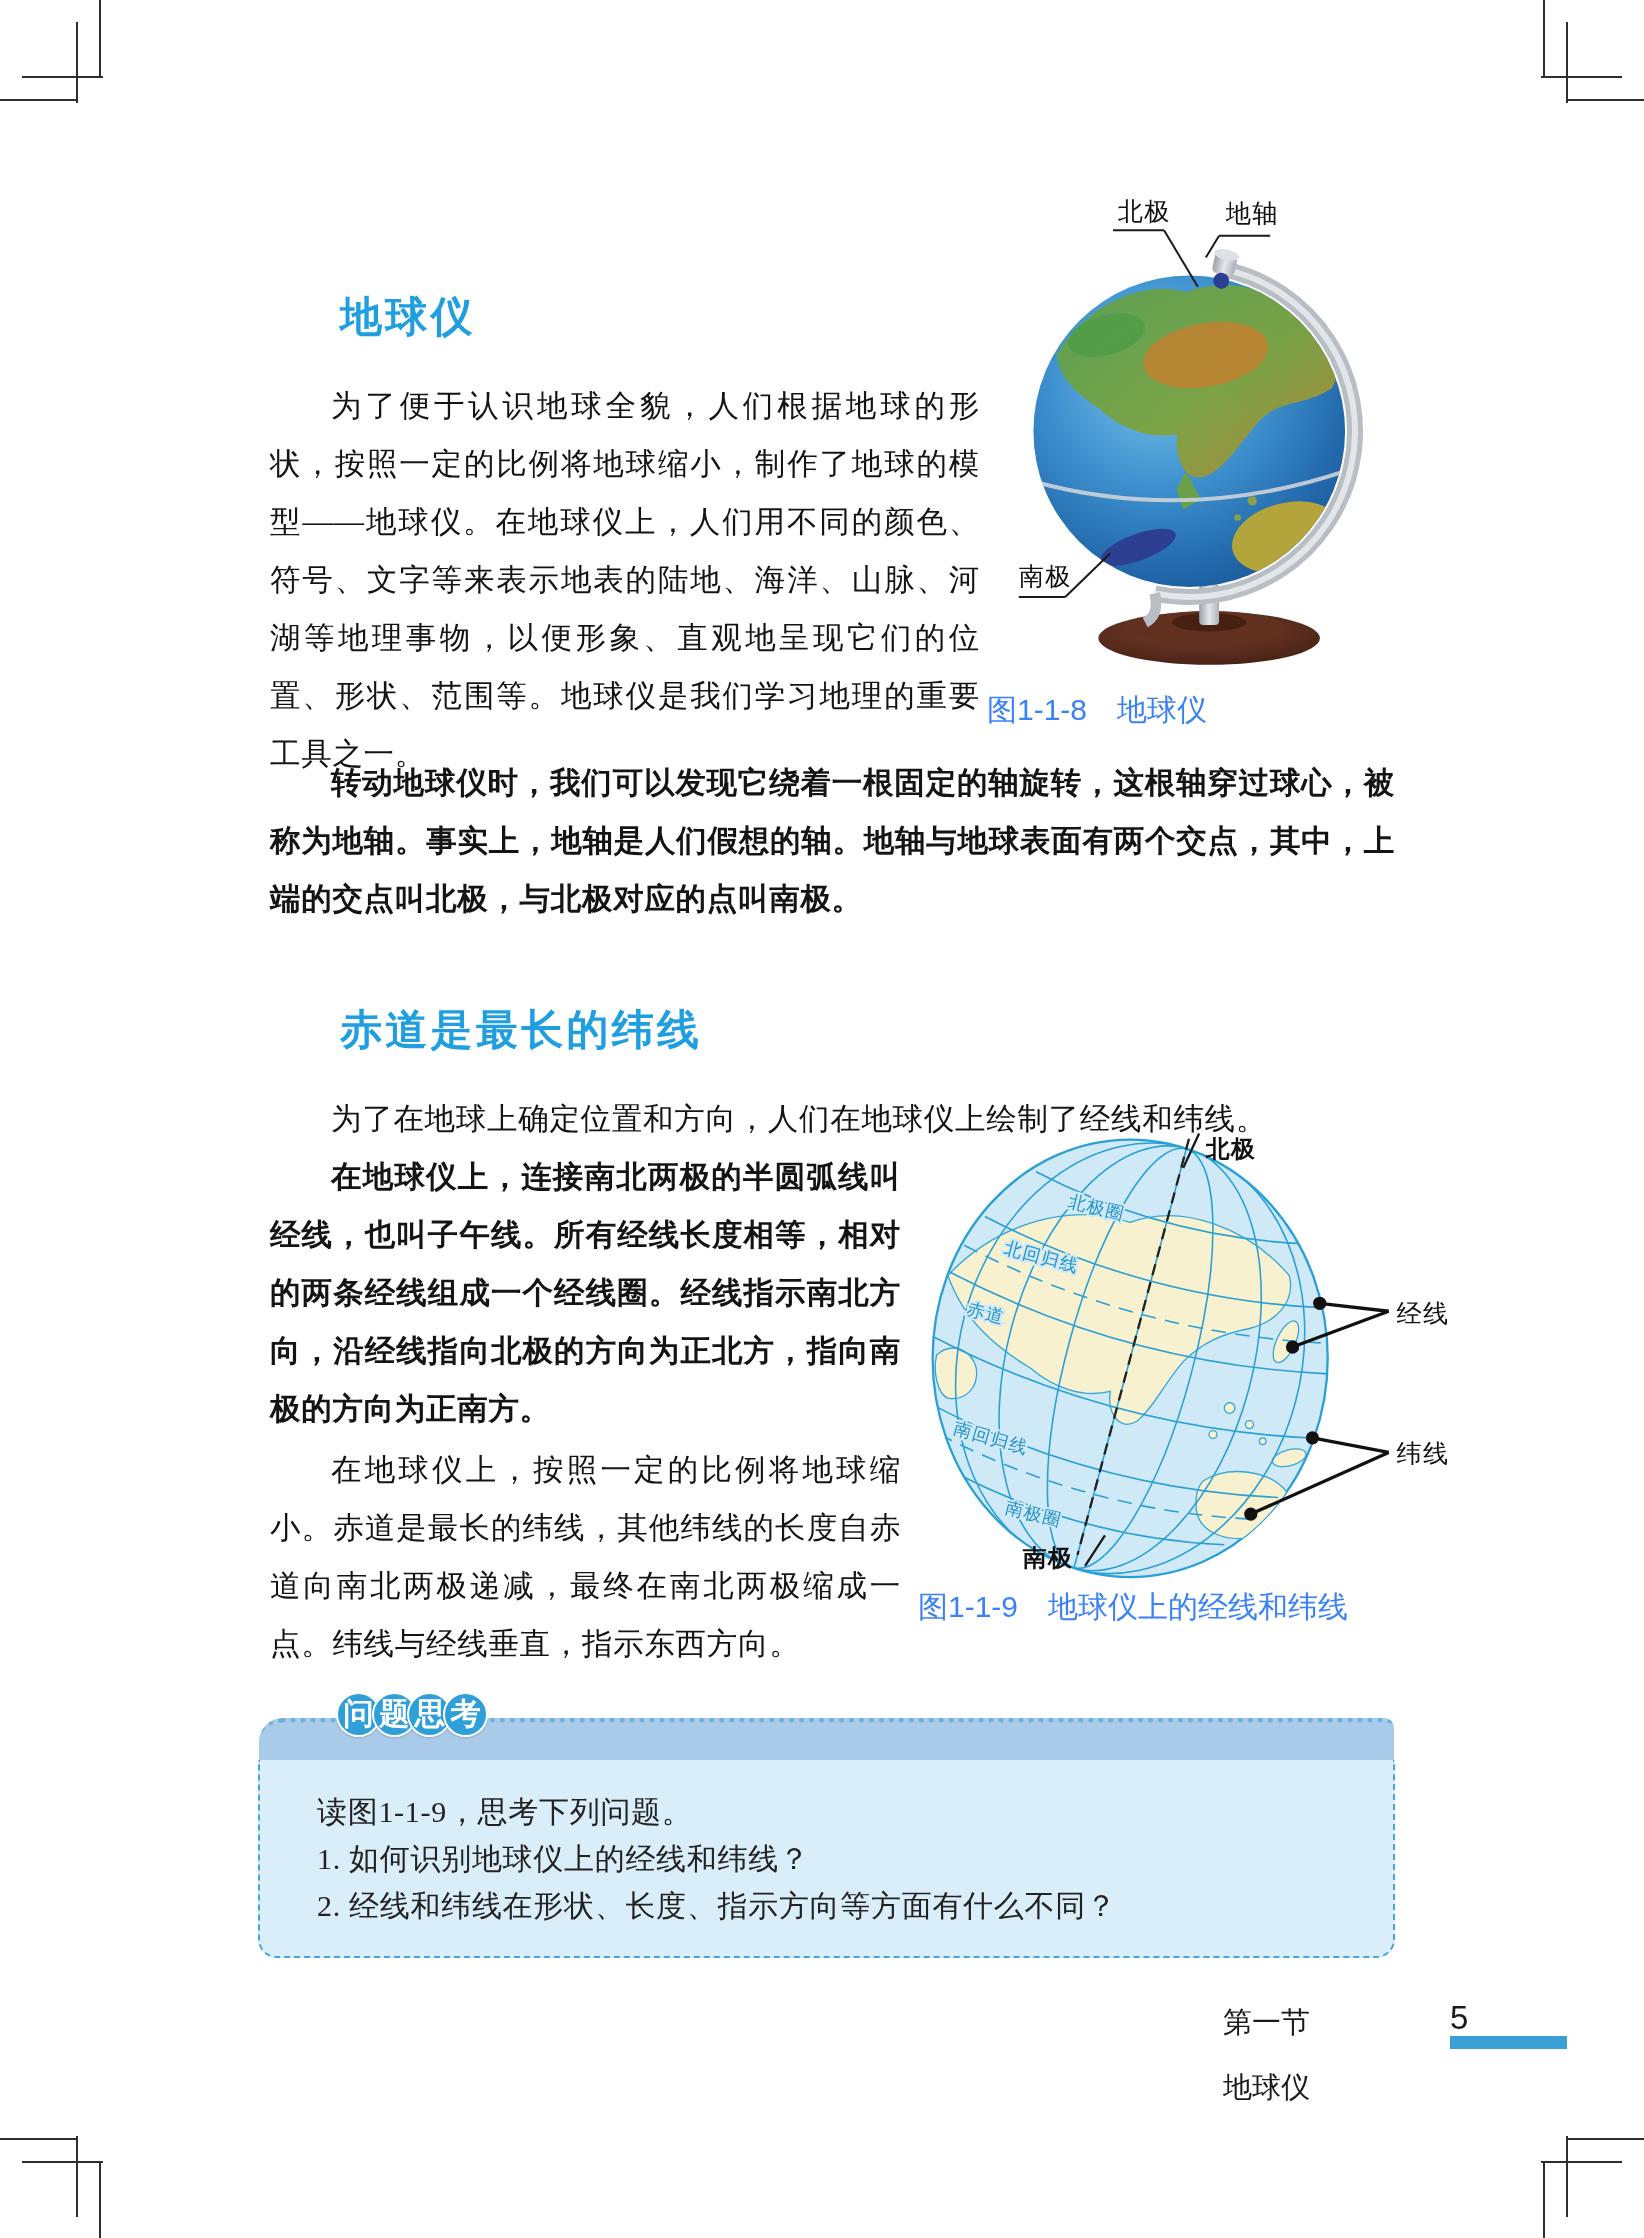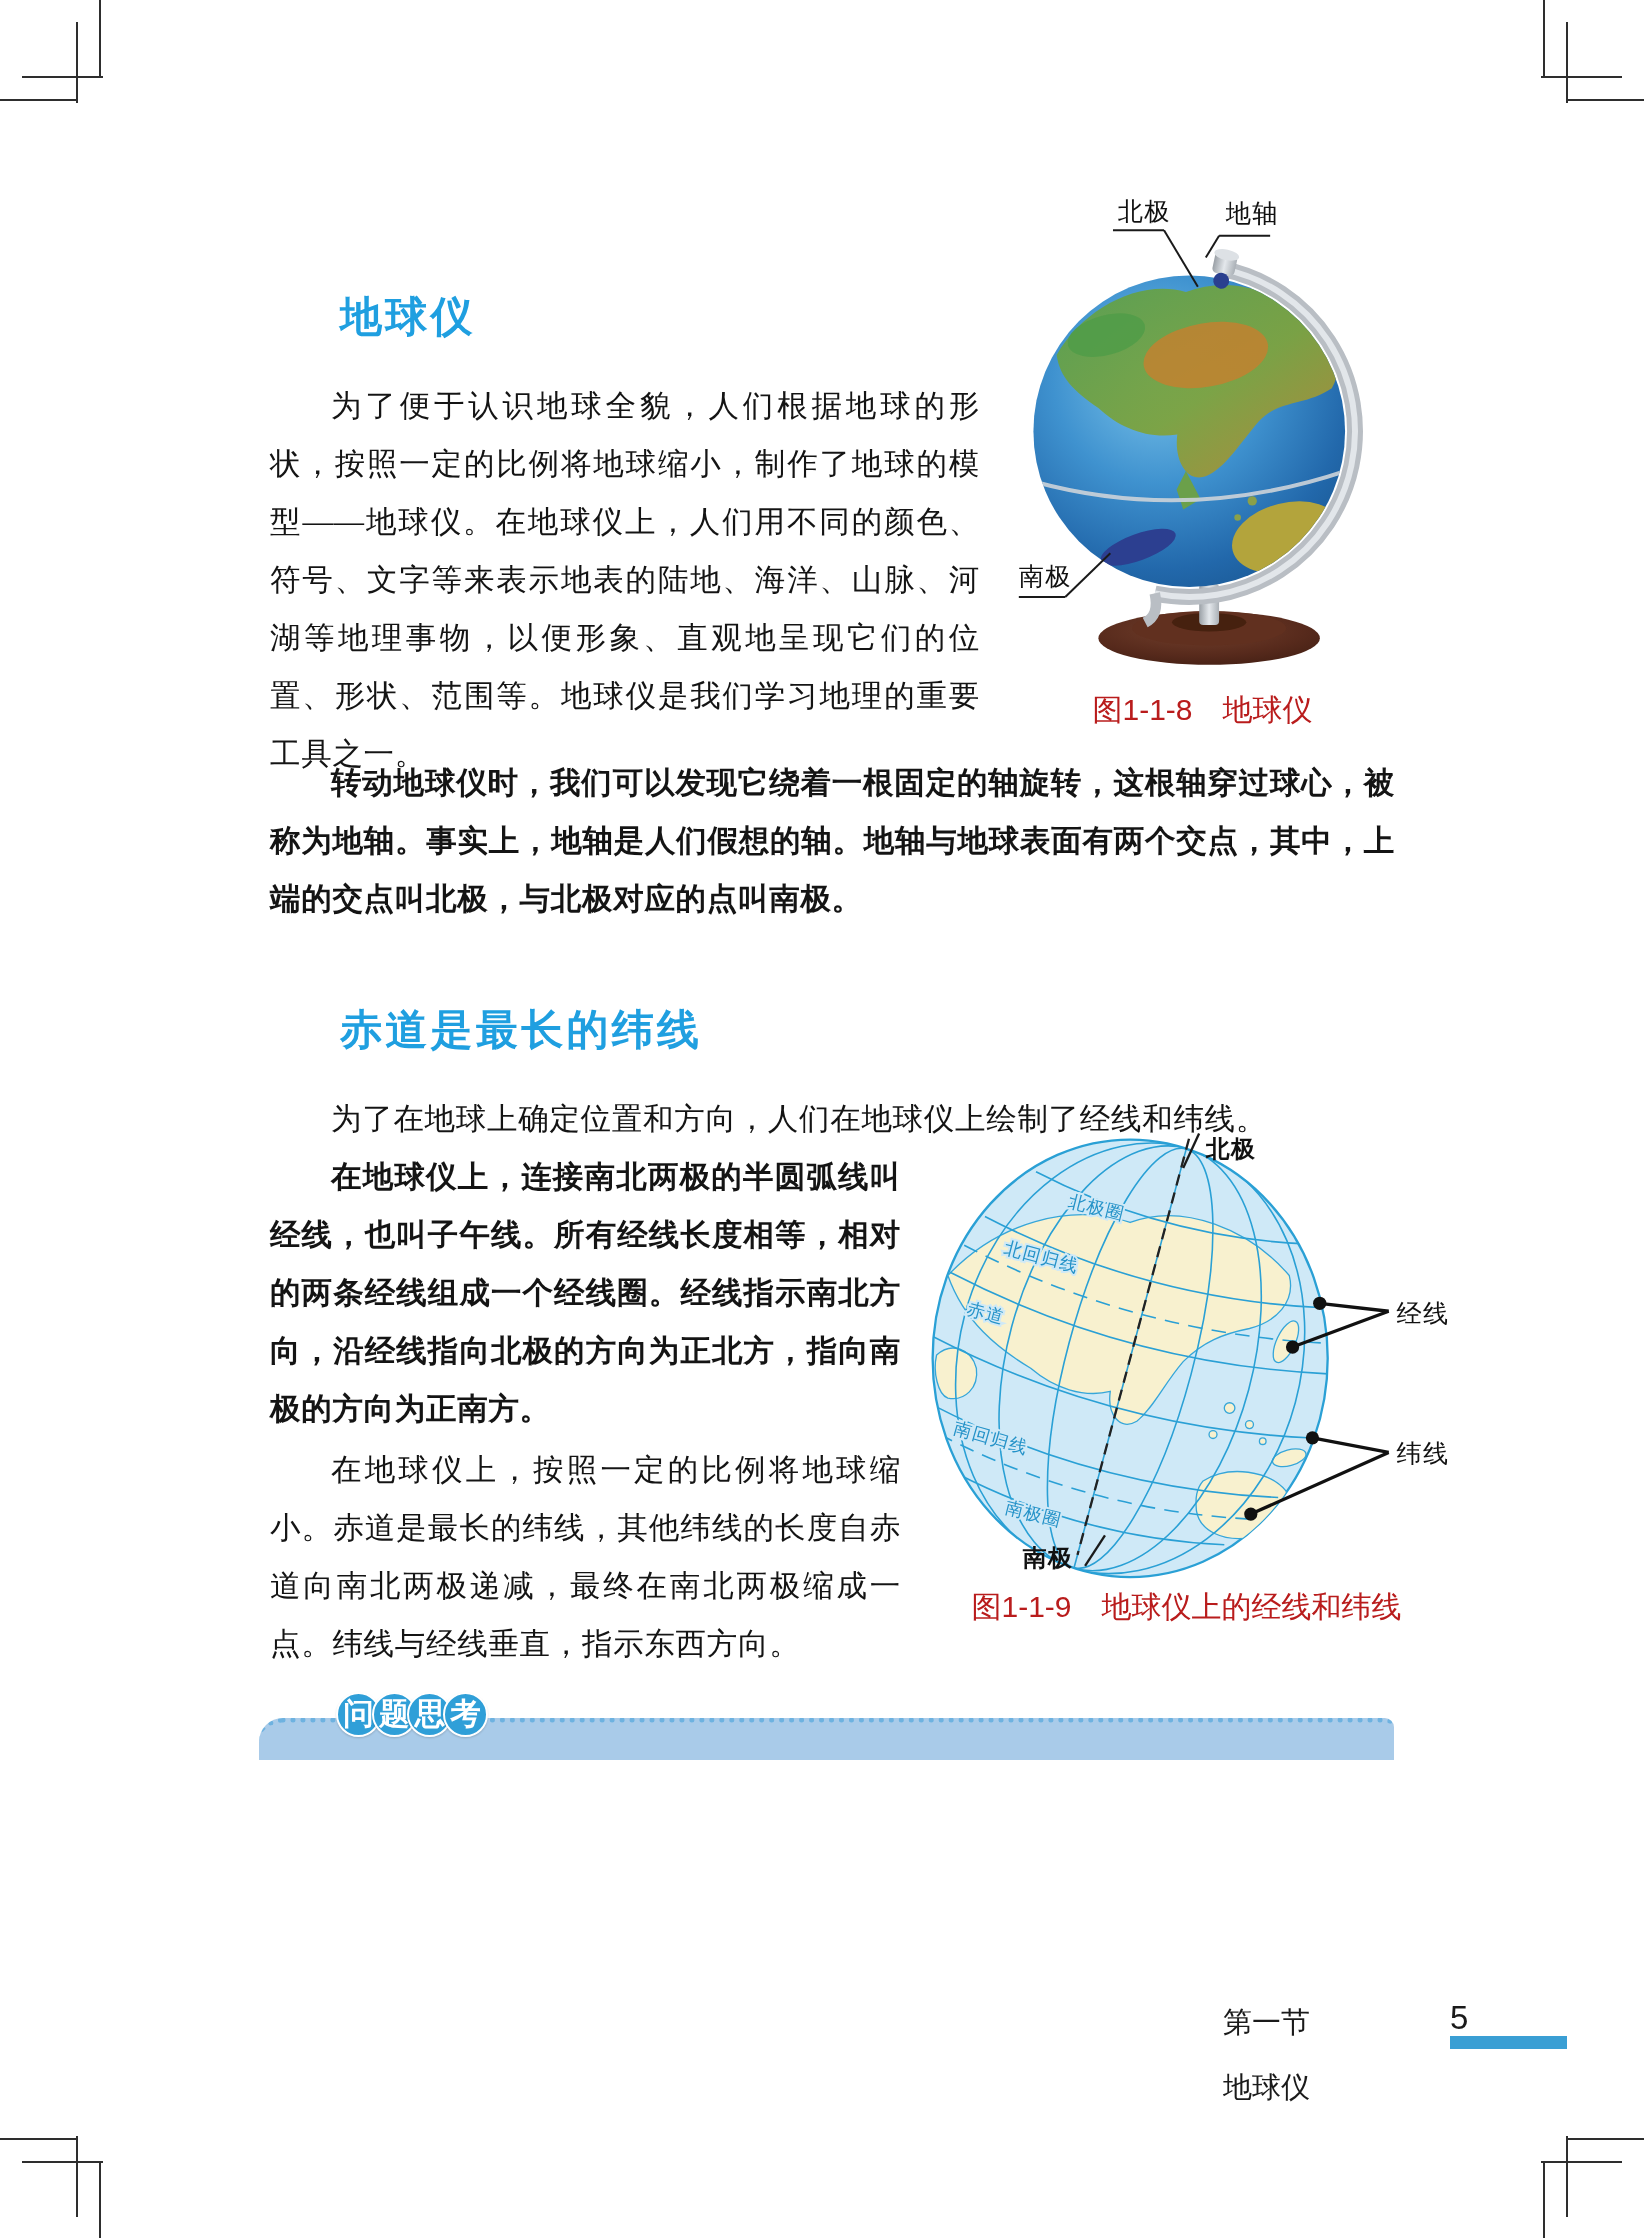--- a/index.html
+++ b/index.html
@@ -12,21 +12,21 @@
   
   .h-blue{position:absolute;font-family:"Liberation Sans","DejaVu Sans",sans-serif;
           font-weight:bold;color:#1f9fe0;font-size:42px;letter-spacing:3.3px;white-space:nowrap;}
 
   
   .para{position:absolute;font-size:30.5px;line-height:58px;text-align:justify;
         text-indent:2em;color:#141414;letter-spacing:0.7px;}
 
   
   .caption{position:absolute;font-family:"Liberation Sans","DejaVu Sans",sans-serif;
-           font-size:30px;color:#b91c1c;text-align:center;white-space:nowrap;}
+           font-size:30px;color:#3b82f6;white-space:nowrap;}
 
   .figbox{position:absolute;}
   .figbox svg{display:block;}
 
   
   .qbox{position:absolute;left:258px;top:1718px;width:1137px;}
   .qheader{position:relative;height:37px;background:#a9cbe9;margin:0 1.3px;
            border-radius:24px 9.3px 0 0;border-top:5.3px dotted #6eb2e0;}
   .qbody{position:relative;background:#daeefa;border:2px dashed #47a5da;border-top:none;
          border-radius:0 0 18.6px 18.6px;padding:28px 46px 26.5px 57px;min-height:116px;}
@@ -241,20 +241,25 @@
   </div>
 
   <div class="qbox">
     <div class="qheader"></div>
     <div class="badge">
       <div class="bc">问</div>
       <div class="bc">题</div>
       <div class="bc">思</div>
       <div class="bc">考</div>
     </div>
+    <div class="qbody">
+      <p>读图1-1-9，思考下列问题。</p>
+      <p>1. 如何识别地球仪上的经线和纬线？</p>
+      <p>2. 经线和纬线在形状、长度、指示方向等方面有什么不同？</p>
+    </div>
   </div>
 
   <div class="footer-text">
     <span>第一节</span>
     <span>地球仪</span>
   </div>
   <div class="footer-page">5</div>
   <div class="footer-bar"></div>
 
 </div>

